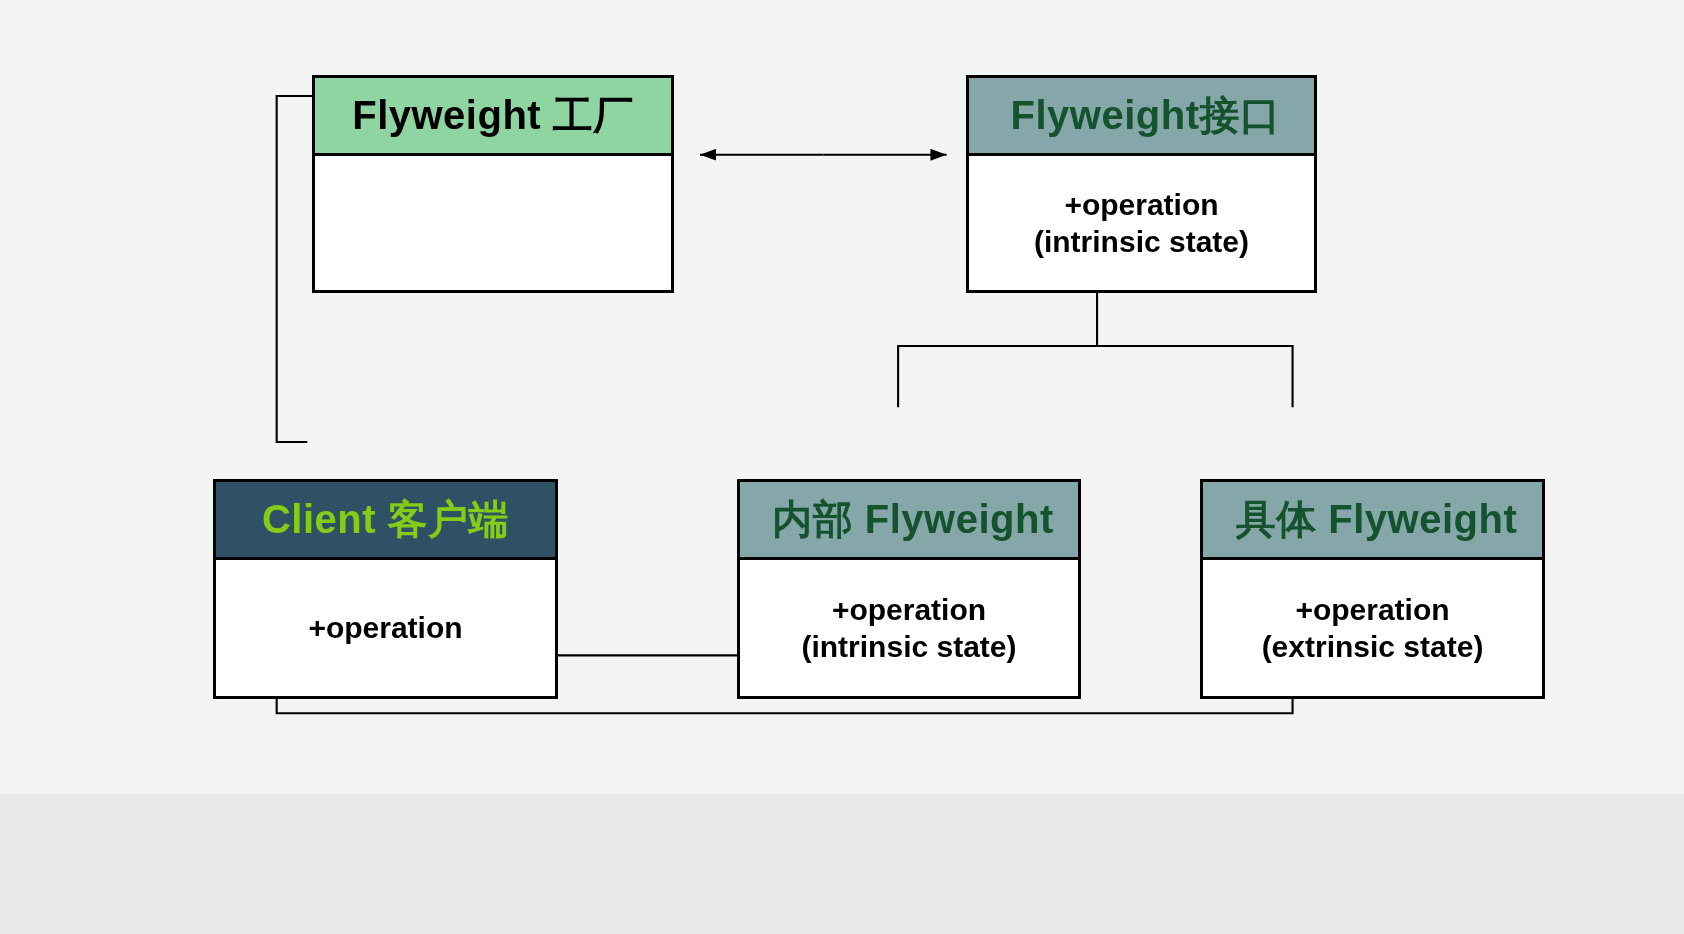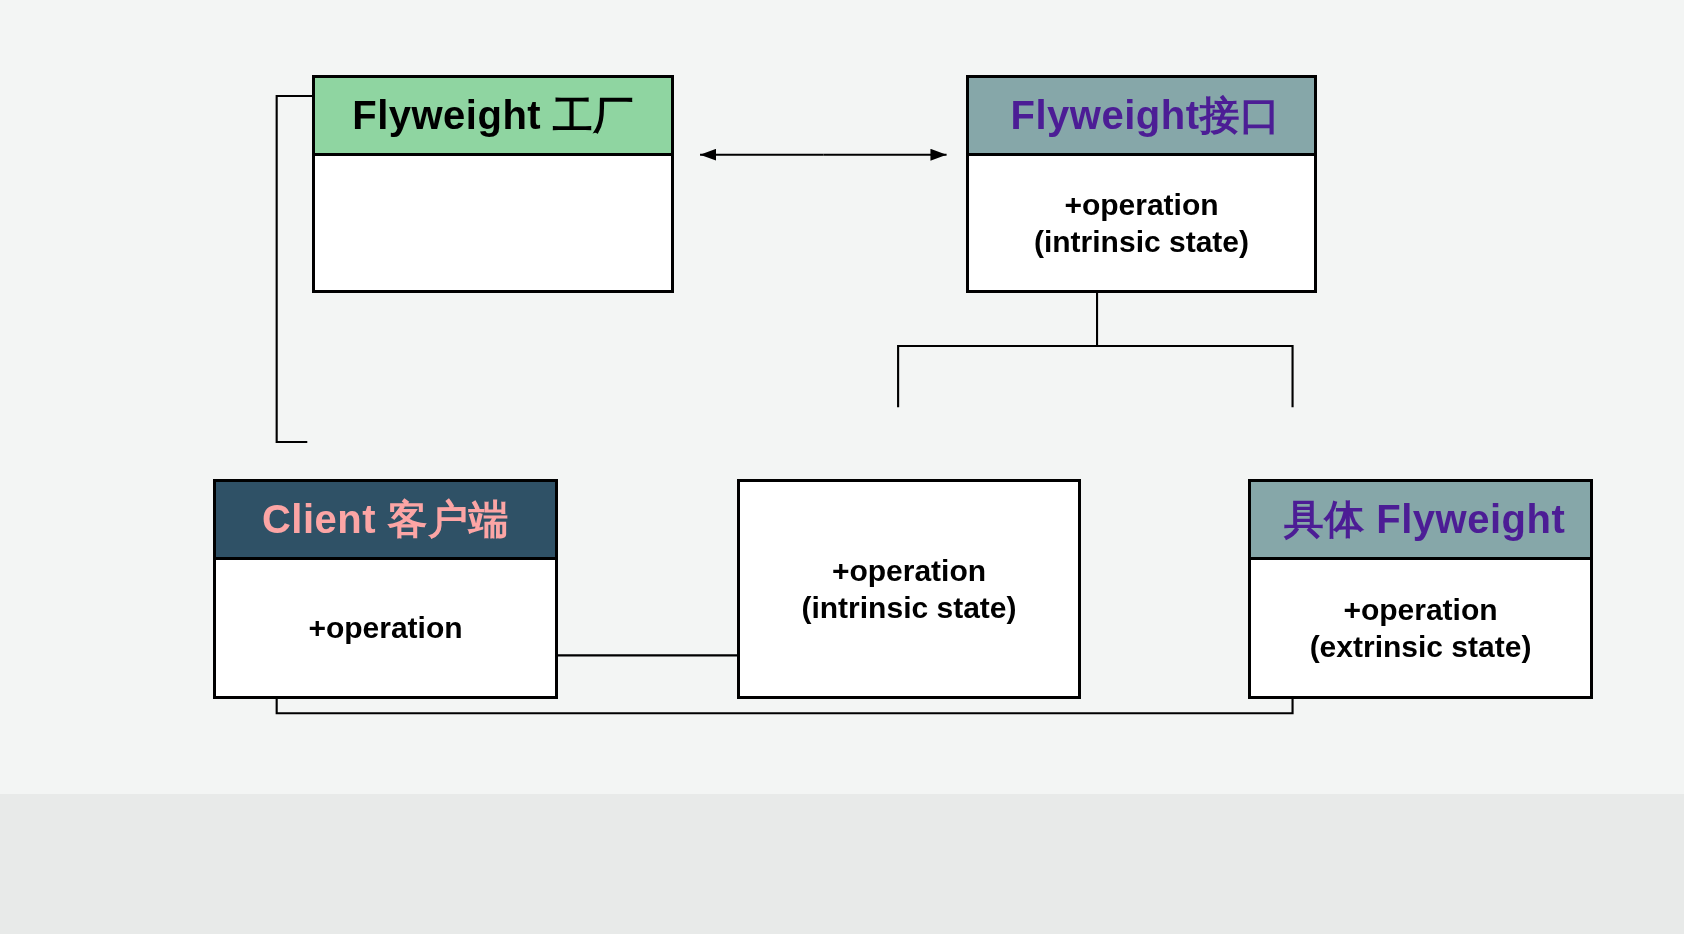--- a/index.html
+++ b/index.html
@@ -37,42 +37,42 @@
     align-items: center;
     justify-content: center;
     border-bottom: 3px solid var(--c-box_border, #000000);
     font-size: 40px;
     font-weight: bold;
     letter-spacing: 0.5px;
     white-space: nowrap;
   }
 
   .hdr-green { background: var(--c-factory_header, #8FD5A1); color: #000000; }
-  .hdr-teal  { background: var(--c-teal_header, #86A7A9);  color: #4c1d95; padding-left: 8px; }
-  .hdr-dark  { background: var(--c-client_header, #2F5166); color: #fca5a5; }
+  .hdr-teal  { background: var(--c-teal_header, #86A7A9);  color: #14532d; padding-left: 8px; }
+  .hdr-dark  { background: var(--c-client_header, #2F5166); color: #84cc16; }
 
   .uml-body {
     flex: 1;
     display: flex;
     align-items: center;
     justify-content: center;
     text-align: center;
     font-size: 30px;
     font-weight: bold;
     color: #000000;
     white-space: pre-line;
     line-height: 1.25;
   }
 
   
   .box-factory   { left: 312px;  top: 75px;  width: 362px; height: 218px; }
   .box-interface { left: 966px;  top: 75px;  width: 351px; height: 218px; }
   .box-client    { left: 213px;  top: 479px; width: 345px; height: 220px; }
   .box-intrinsic { left: 737px;  top: 479px; width: 344px; height: 220px; }
-  .box-concrete  { left: 1200px; top: 479px; width: 345px; height: 220px; margin-left: 48px; }
+  .box-concrete  { left: 1200px; top: 479px; width: 345px; height: 220px; }
 
   .logo {
     position: absolute;
     left: 1424px;
     top: 836px;
     display: flex;
     align-items: center;
     gap: 10px;
   }
   .logo-text {
@@ -117,20 +117,21 @@
     <div class="uml-body">+operation
 (intrinsic state)</div>
   </div>
 
   <div class="uml-box box-client">
     <div class="uml-header hdr-dark">Client 客户端</div>
     <div class="uml-body">+operation</div>
   </div>
 
   <div class="uml-box box-intrinsic">
+    <div class="uml-header hdr-teal">内部 Flyweight</div>
     <div class="uml-body">+operation
 (intrinsic state)</div>
   </div>
 
   <div class="uml-box box-concrete">
     <div class="uml-header hdr-teal">具体 Flyweight</div>
     <div class="uml-body">+operation
 (extrinsic state)</div>
   </div>
 

